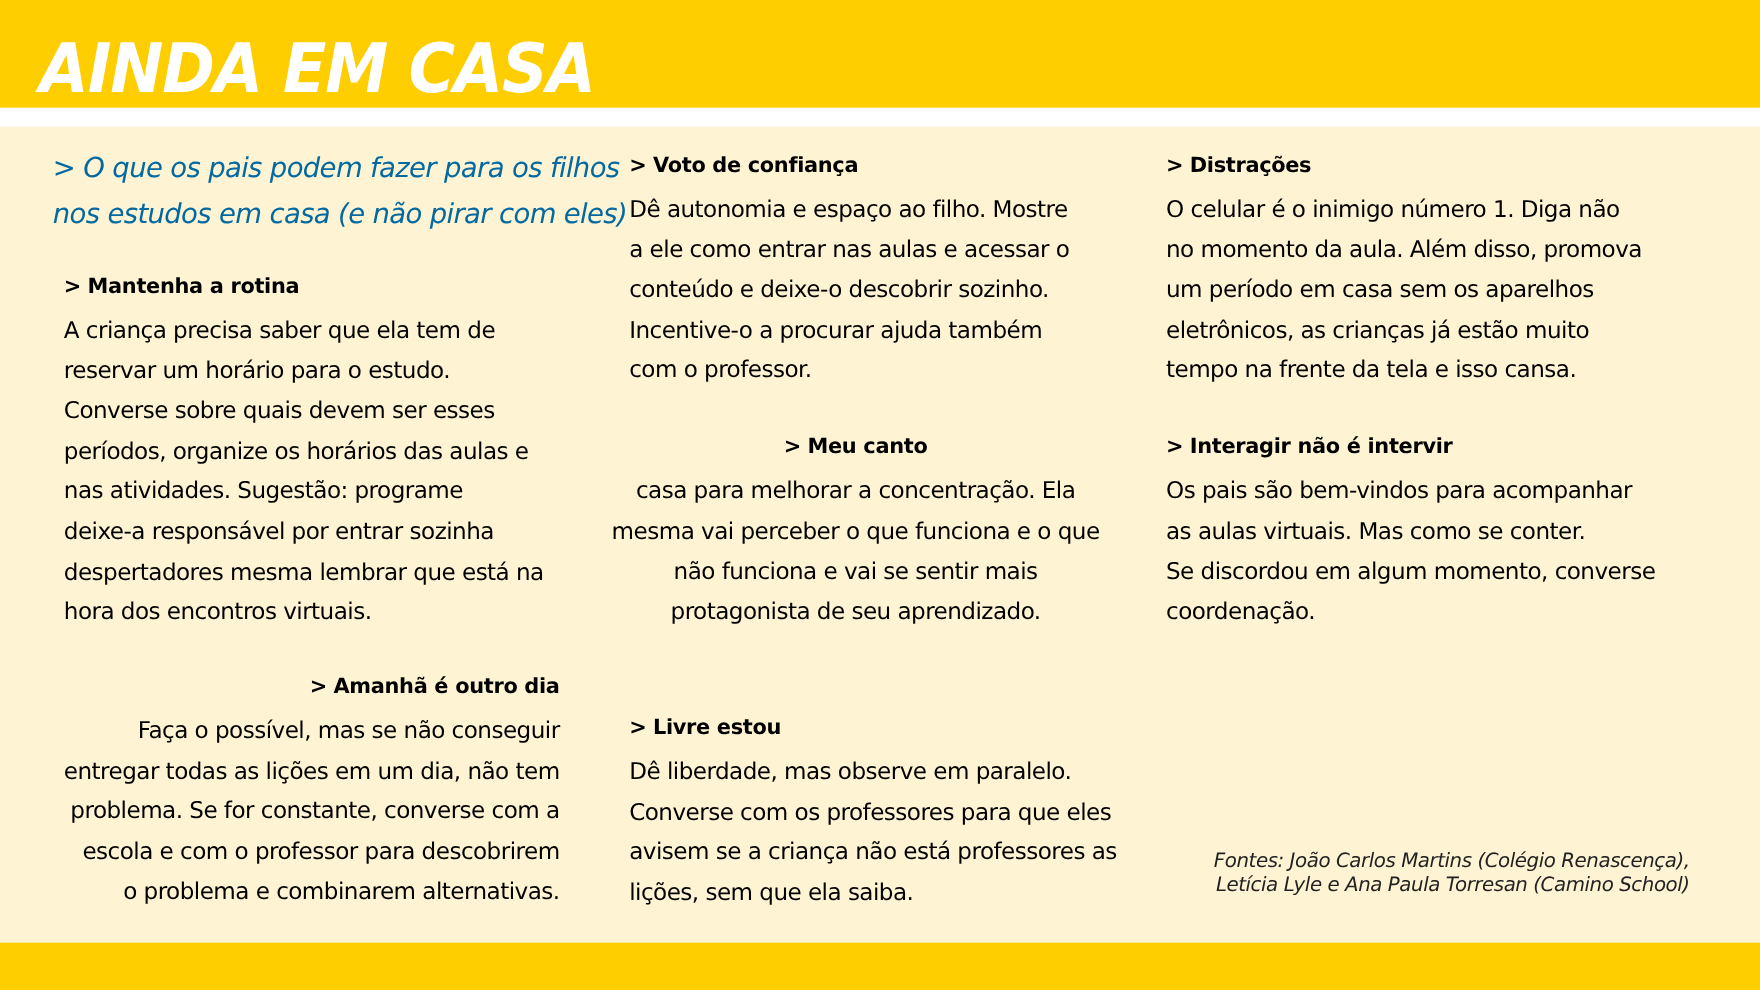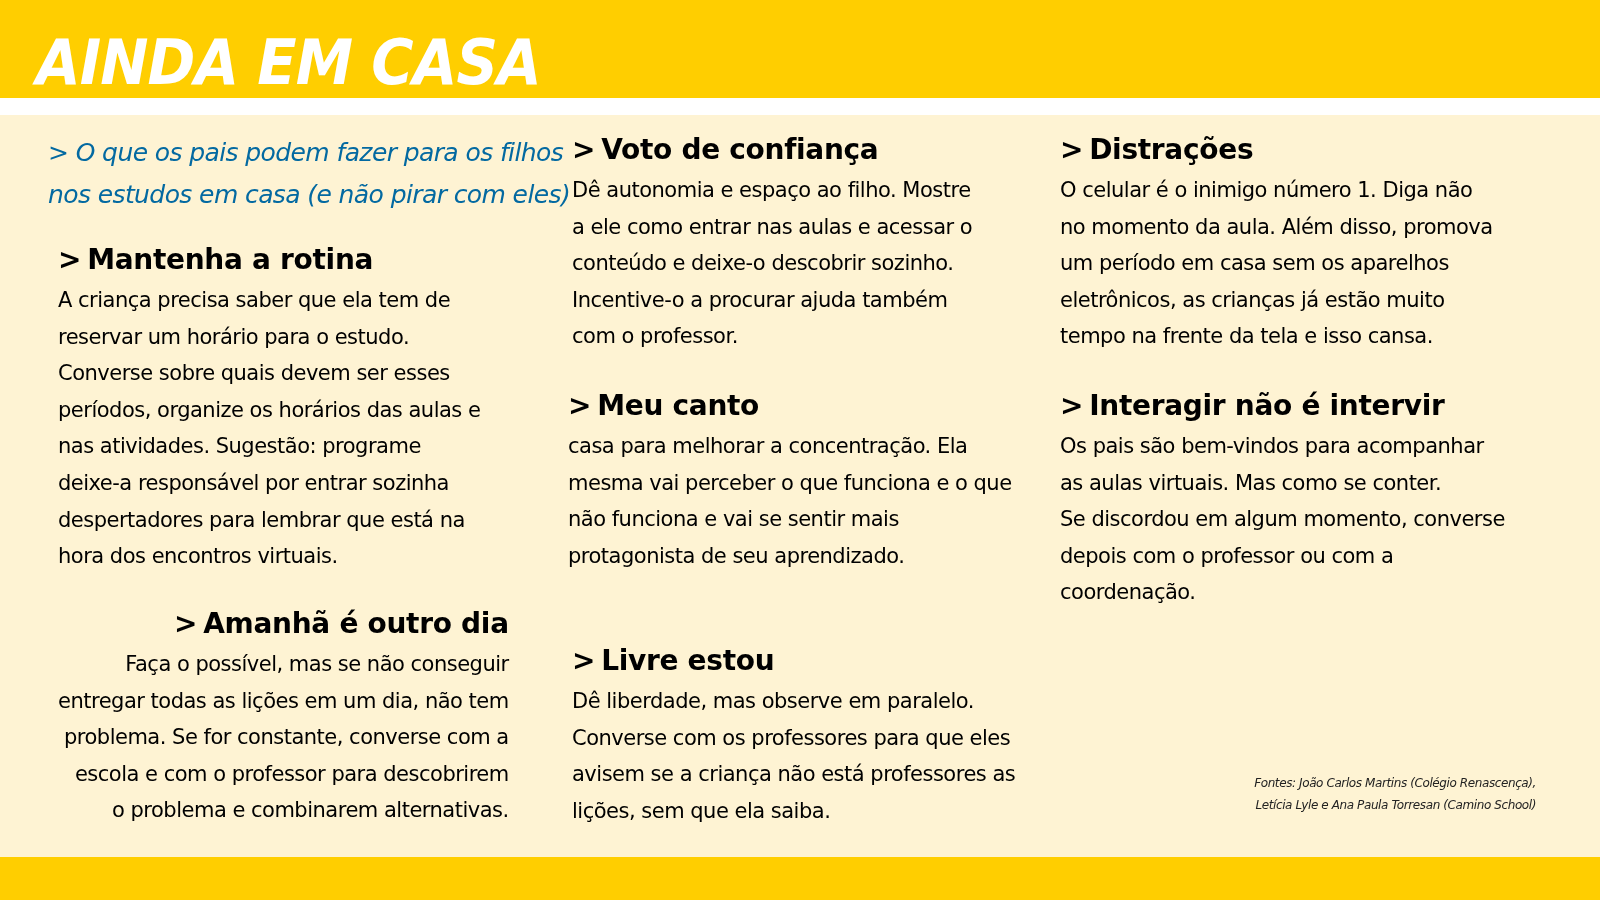--- a/index.html
+++ b/index.html
@@ -40,21 +40,21 @@
       font-size: 25px; line-height: 42px;
       color: #0369a1;
       letter-spacing: -0.6px;
     }
     .section {
       position: absolute;
     }
     .section-heading {
       font-family: "DejaVu Sans", sans-serif;
       font-weight: bold;
-      font-size: 28px; line-height: 28px;
+      font-size: 19px; line-height: 28px;
       color: #000;
       letter-spacing: -0.3px;
       white-space: nowrap;
     }
     .section-heading .chev {
       font-weight: bold; margin-right: 6px;
     }
     .section-body {
       font-family: "DejaVu Sans", sans-serif;
       font-weight: normal;
@@ -62,21 +62,21 @@
       color: #000000;
       letter-spacing: -0.5px;
       margin-top: 8px;
     }
     .section-body .line { display: block; white-space: nowrap; }
     .sources {
       position: absolute; right: 64px; top: 772px;
       text-align: right;
       font-family: "DejaVu Sans", sans-serif;
       font-style: italic;
-      font-size: 12px; line-height: 22px;
+      font-size: 18px; line-height: 22px;
       color: #222;
       letter-spacing: -0.4px;
     }
     .sources .line { display: block; white-space: nowrap; }
   </style>
 </head>
 <body>
 
 <div class="header-band"></div>
 <div class="white-strip"></div>
@@ -93,21 +93,21 @@
   <div class="section-heading">
     <span class="chev">&gt;</span><span>Mantenha a rotina</span>
   </div>
   <div class="section-body">
     <span class="line">A criança precisa saber que ela tem de</span>
     <span class="line">reservar um horário para o estudo.</span>
     <span class="line">Converse sobre quais devem ser esses</span>
     <span class="line">períodos, organize os horários das aulas e</span>
     <span class="line">nas atividades. Sugestão: programe</span>
     <span class="line">deixe-a responsável por entrar sozinha</span>
-    <span class="line">despertadores para lembrar que está na</span>
+    <span class="line">despertadores mesma lembrar que está na</span>
     <span class="line">hora dos encontros virtuais.</span>
   </div>
 </div>
 
 <div class="section" style="left:58px; top:610px;text-align:right;">
   <div class="section-heading">
     <span class="chev">&gt;</span><span>Amanhã é outro dia</span>
   </div>
   <div class="section-body">
     <span class="line">Faça o possível, mas se não conseguir</span>
@@ -124,21 +124,21 @@
   </div>
   <div class="section-body">
     <span class="line">Dê autonomia e espaço ao filho. Mostre</span>
     <span class="line">a ele como entrar nas aulas e acessar o</span>
     <span class="line">conteúdo e deixe-o descobrir sozinho.</span>
     <span class="line">Incentive-o a procurar ajuda também</span>
     <span class="line">com o professor.</span>
   </div>
 </div>
 
-<div class="section" style="left:568px; top:392px;">
+<div class="section" style="left:556px; top:392px;text-align:center;">
   <div class="section-heading">
     <span class="chev">&gt;</span><span>Meu canto</span>
   </div>
   <div class="section-body">
     <span class="line">casa para melhorar a concentração. Ela</span>
     <span class="line">mesma vai perceber o que funciona e o que</span>
     <span class="line">não funciona e vai se sentir mais</span>
     <span class="line">protagonista de seu aprendizado.</span>
   </div>
 </div>
@@ -169,21 +169,20 @@
 </div>
 
 <div class="section" style="left:1060px; top:392px;">
   <div class="section-heading">
     <span class="chev">&gt;</span><span>Interagir não é intervir</span>
   </div>
   <div class="section-body">
     <span class="line">Os pais são bem-vindos para acompanhar</span>
     <span class="line">as aulas virtuais. Mas como se conter.</span>
     <span class="line">Se discordou em algum momento, converse</span>
-    <span class="line">depois com o professor ou com a</span>
     <span class="line">coordenação.</span>
   </div>
 </div>
 
 <div class="sources">
   <span class="line">Fontes: João Carlos Martins (Colégio Renascença),</span>
   <span class="line">Letícia Lyle e Ana Paula Torresan (Camino School)</span>
 </div>
 
 </body></html>

